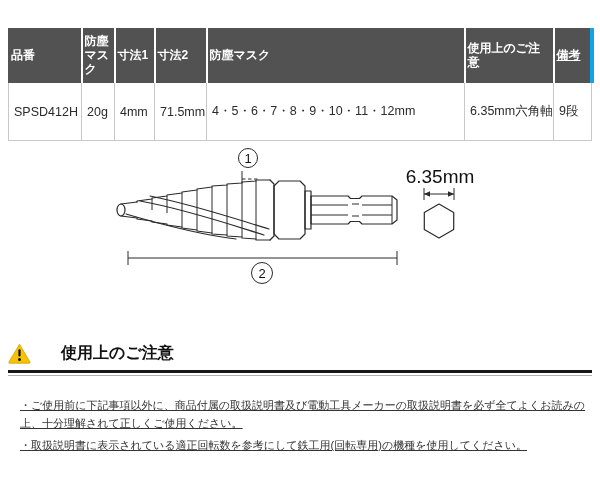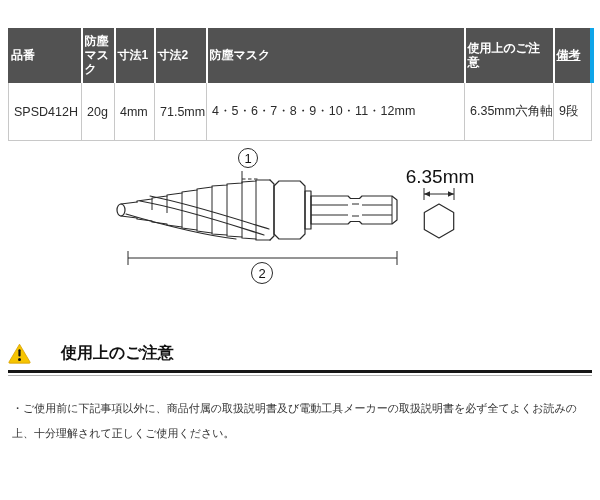--- a/index.html
+++ b/index.html
@@ -31,21 +31,21 @@
   svg text { font-family:"Liberation Sans", sans-serif; fill:#111111; }
   .callout-num { font-size:13px; text-anchor:middle; }
   .size-label { font-size:19px; text-anchor:middle; }
 
   
   .notice-header { position:absolute; left:8px; top:343px; display:flex; align-items:center; gap:7px; }
   .notice-title { font-size:16px; font-weight:bold; color:#111111;margin-left:23px; }
   .rule-thick { position:absolute; left:8px; top:370px; width:584px; height:3px; background:#161616; }
   .rule-thin  { position:absolute; left:8px; top:375px; width:584px; height:1px; background:#b0b0b0; }
   .notice-body { position:absolute; left:8px; top:396px; width:587px; }
-  .notice-body p { margin:0 0 4px 4px; font-size:11px; line-height:25px; color:#333333; }
+  .notice-body p { margin:0 0 4px 12px; font-size:11px; line-height:18px; color:#333333;text-decoration:underline; }
 </style>
 </head>
 <body>
 
 <div id="screen">
 
   <div class="spec-table-wrap">
     <table class="spec">
       <colgroup>
         <col style="width:73px">
@@ -160,15 +160,16 @@
       <rect x="10.4" y="6.2" width="2.2" height="7.2" rx="1" fill="#111"></rect>
       <circle cx="11.5" cy="16.6" r="1.5" fill="#111"></circle>
     </svg>
     <span class="notice-title">使用上のご注意</span>
   </div>
   <div class="rule-thick"></div>
   <div class="rule-thin"></div>
 
   <div class="notice-body">
     <p>・ご使用前に下記事項以外に、商品付属の取扱説明書及び電動工具メーカーの取扱説明書を必ず全てよくお読みの上、十分理解されて正しくご使用ください。</p>
+    <p>・取扱説明書に表示されている適正回転数を参考にして鉄工用(回転専用)の機種を使用してください。</p>
   </div>
 
 </div>
 
 </body></html>

